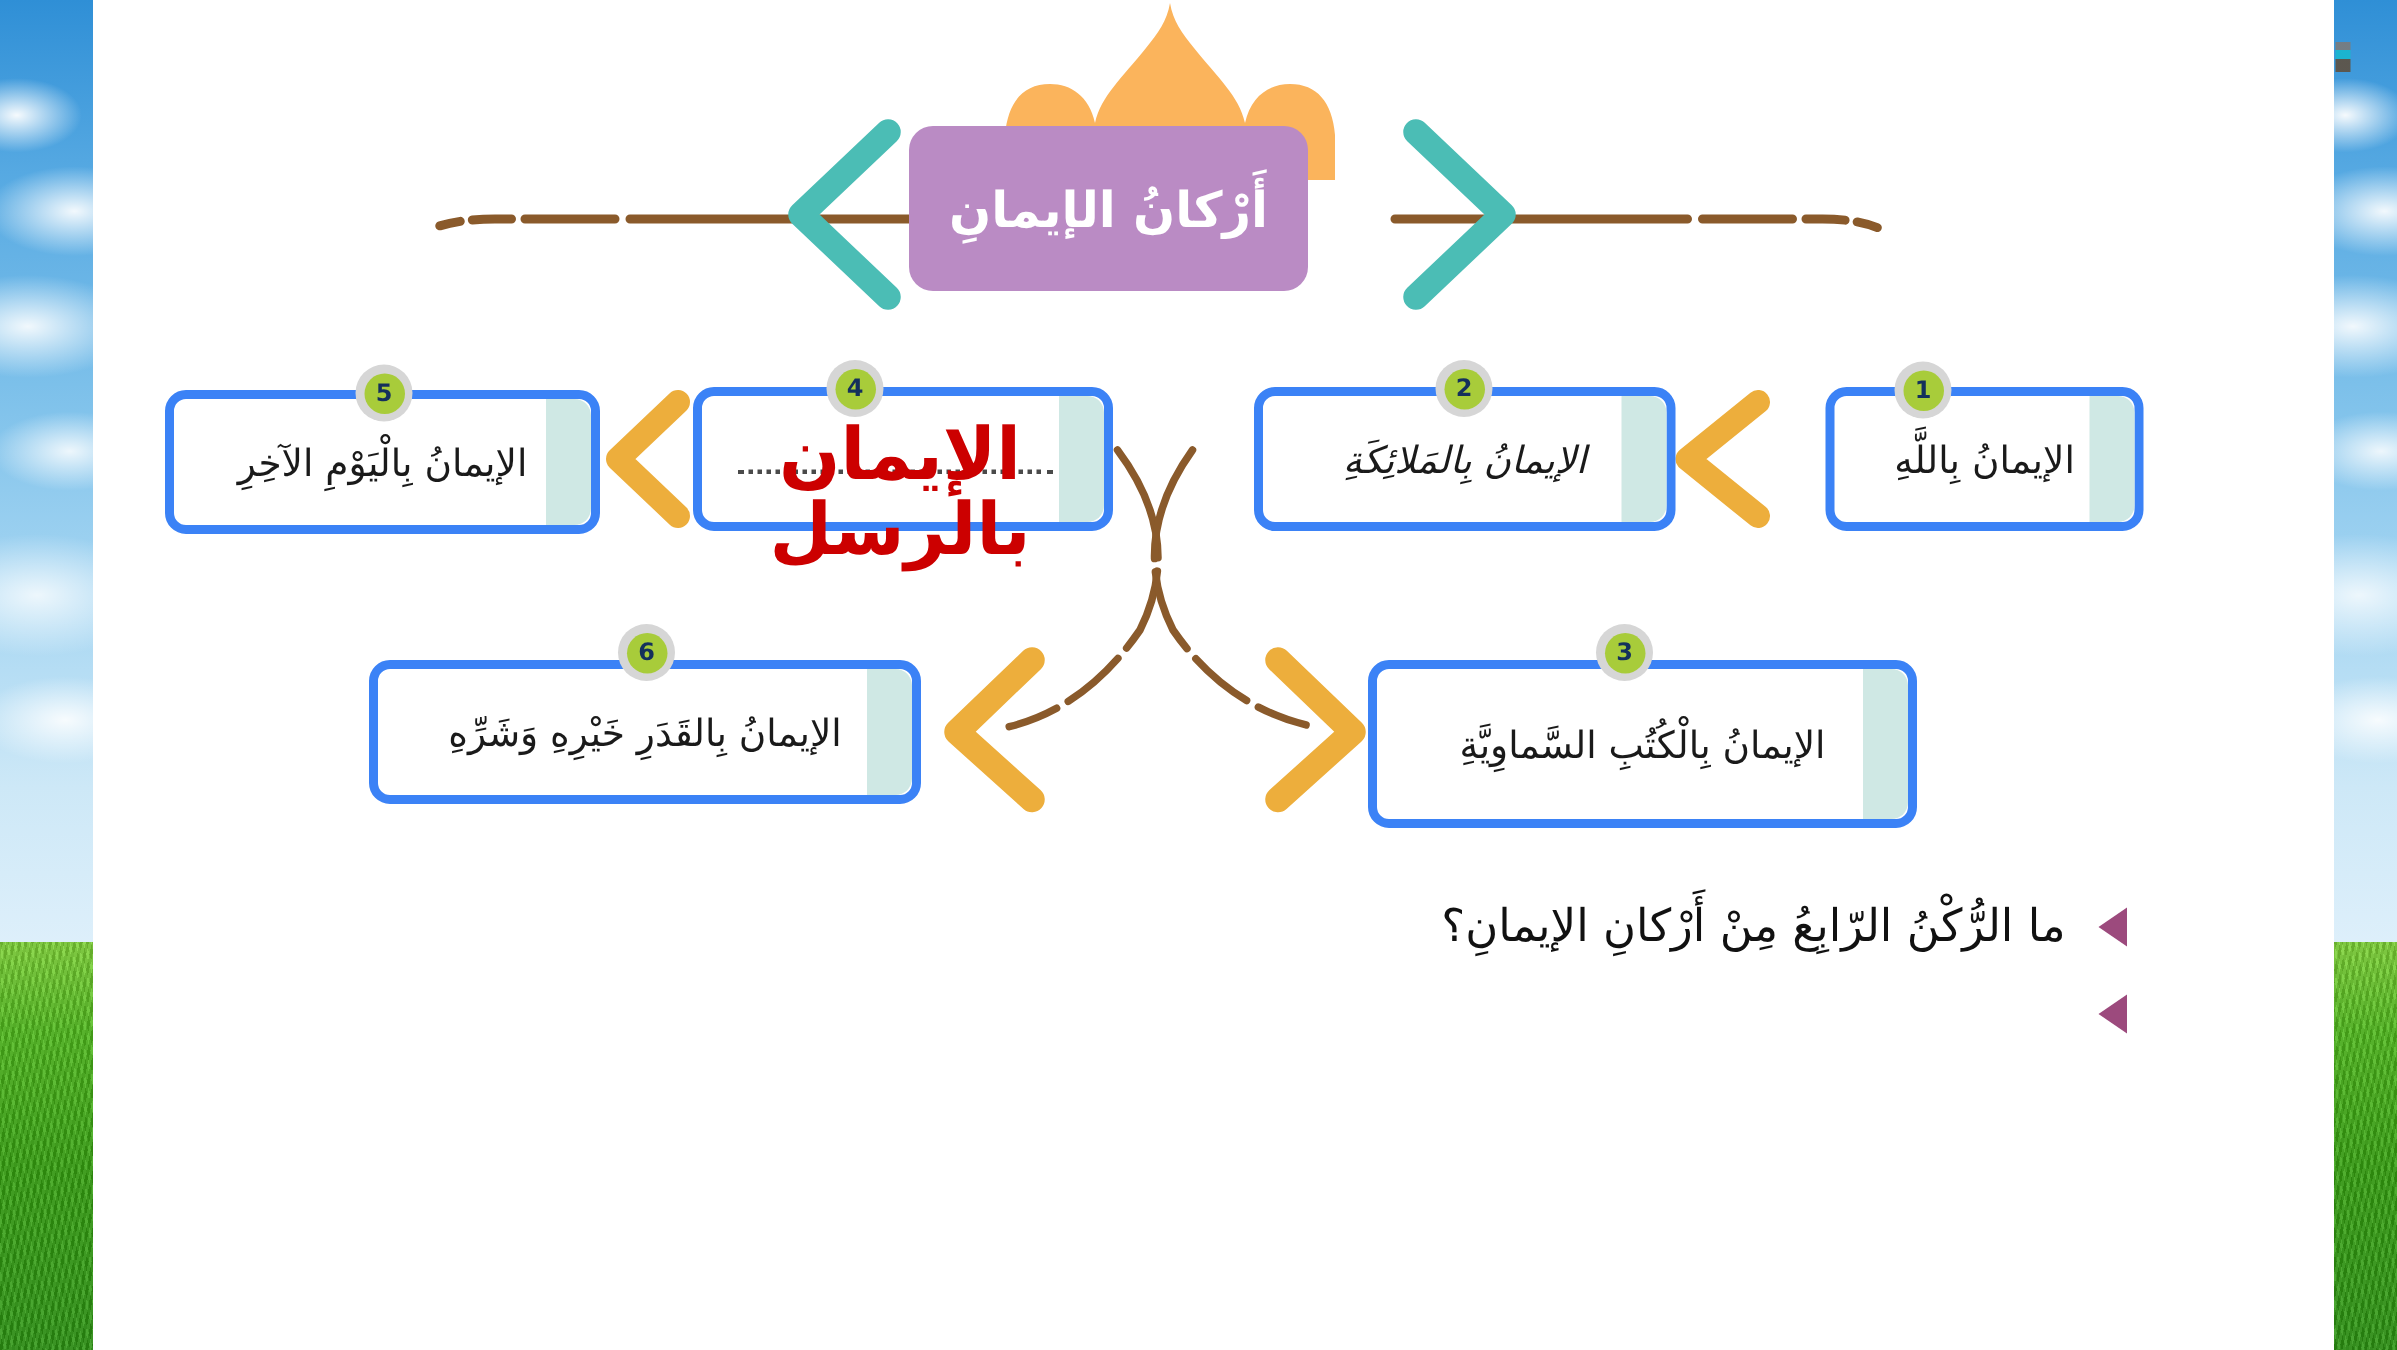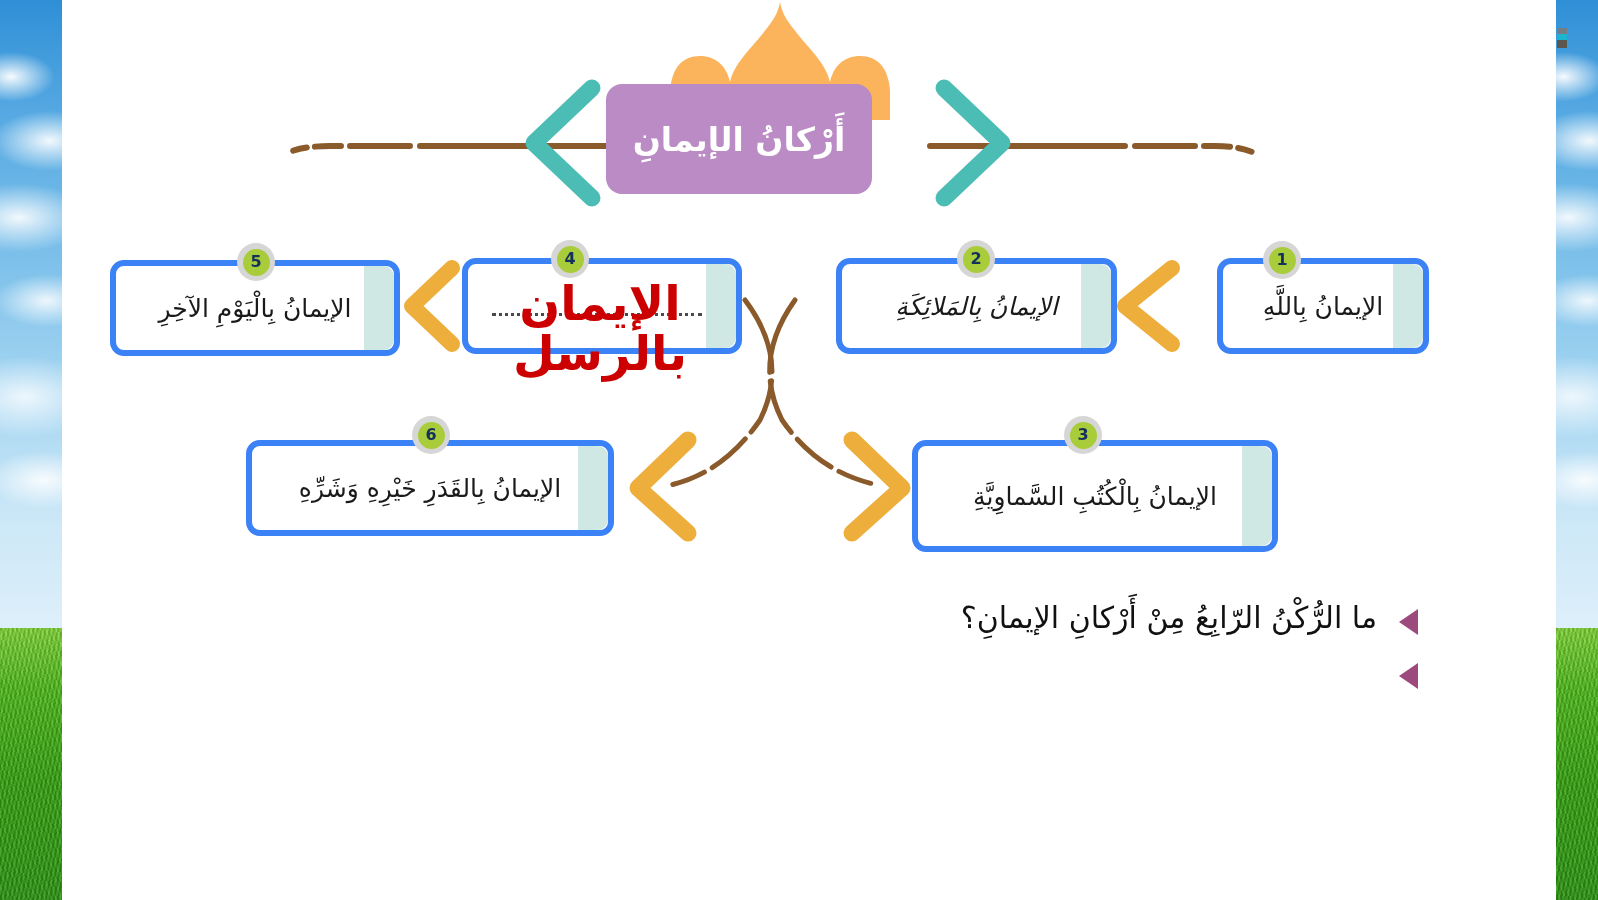--- a/index.html
+++ b/index.html
@@ -87,21 +87,21 @@
     position:absolute;z-index:7;color:#cc0000;font-weight:bold;
     font-size:48px;line-height:1.05;direction:rtl;text-align:center;
     white-space:pre-line;
   }
   .dots{
     position:absolute;z-index:3;height:0;border-top:3px dotted #4a4a4a;
   }
 
   
   .questions{position:absolute;right:180px;top:600px;width:640px;direction:rtl;}
-  .q-row{display:flex;align-items:flex-end;justify-content:flex-start;margin-bottom:28px;}
+  .q-row{display:flex;align-items:center;justify-content:flex-start;margin-bottom:28px;}
   .q-bullet{
     width:0;height:0;flex:0 0 auto;margin-left:22px;
     border-top:13px solid transparent;border-bottom:13px solid transparent;
     border-right:19px solid #9c4a7d;
   }
   .q-text{font-size:30px;color:#111111;white-space:nowrap;direction:rtl;}
 </style>
 </head>
 <body>
 

